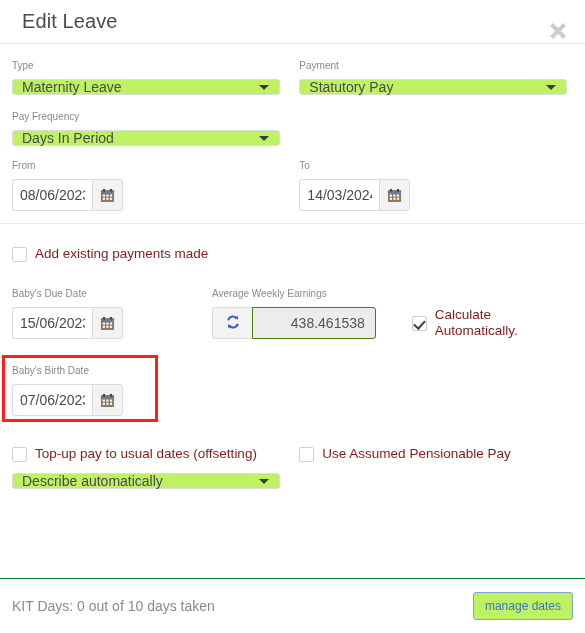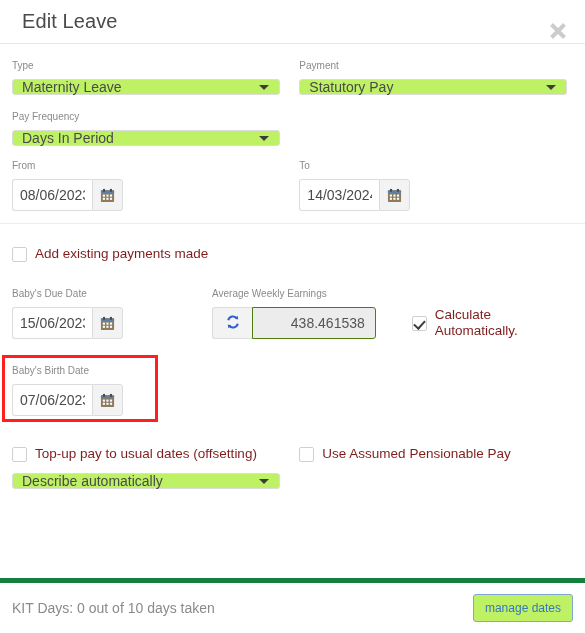--- a/index.html
+++ b/index.html
@@ -226,21 +226,21 @@
   }
 
   
   .dlg-footer {
     position: absolute;
     left: 0;
     right: 0;
     bottom: 0;
     height: 55px;
     box-sizing: border-box;
-    border-top: 5px solid #15803d;
+    border-top: 1px solid #15803d;
     display: flex;
     align-items: center;
     justify-content: space-between;
     padding: 12px 12px;
   }
   .kit-text {
     font-size: 14px;
     color: #8a8a8a;
   }
   .manage-btn {

